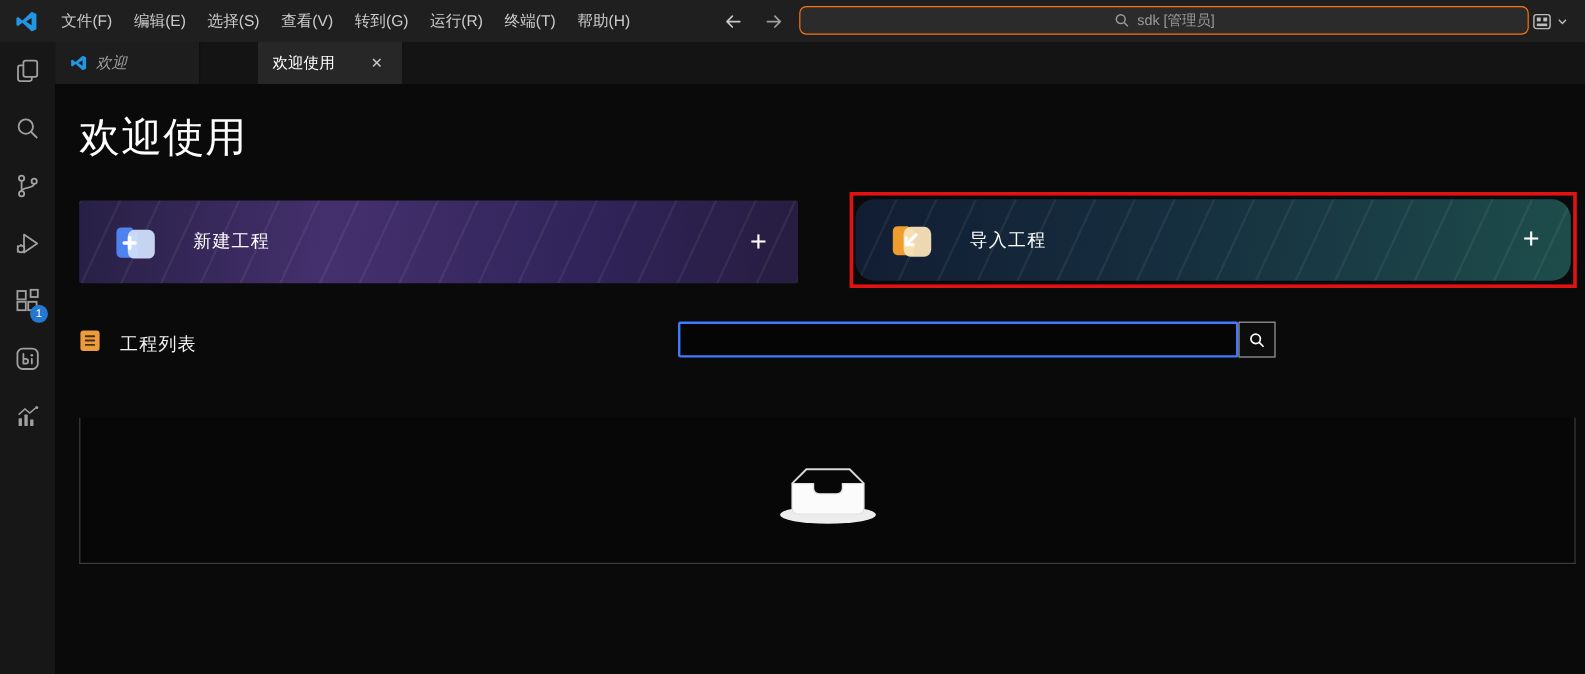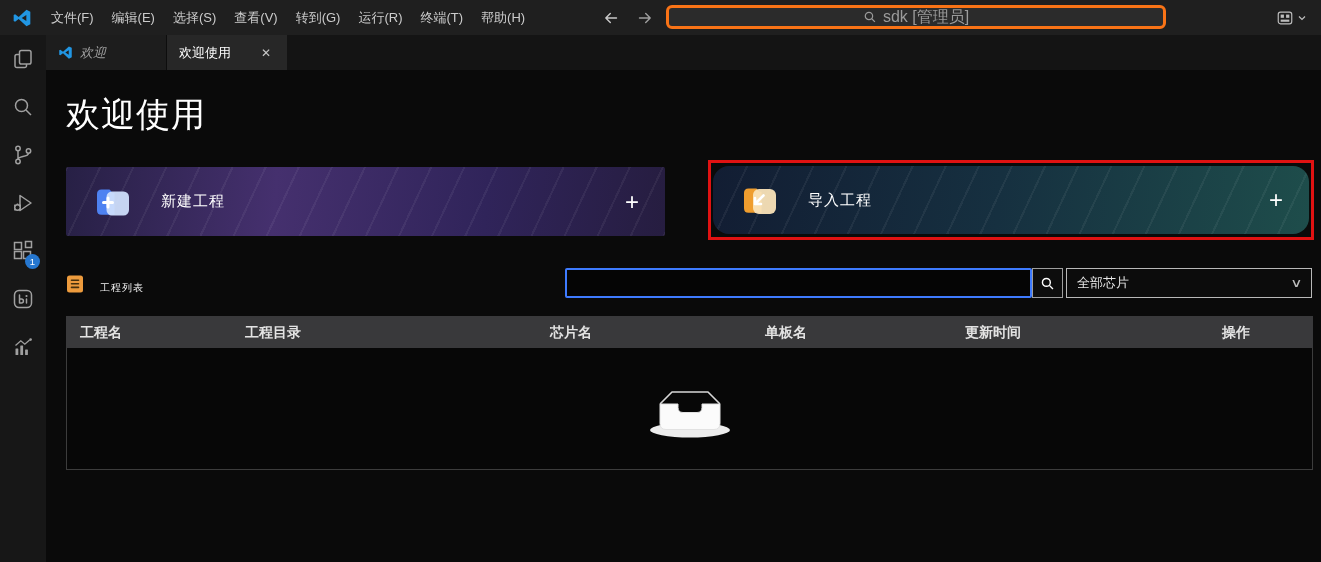--- a/index.html
+++ b/index.html
@@ -7,34 +7,34 @@
     font-family:"Liberation Sans","DejaVu Sans",sans-serif; }
 
   
   .titlebar { position:absolute; left:0; top:0; width:1321px; height:35px;
     background:#1f1f1f; display:flex; align-items:center; }
   .vscode-logo { width:20px; height:20px; margin-left:12px; display:flex; align-items:center; }
   .menus { display:flex; margin-left:10px; }
   .menu-item { padding:0 9px; line-height:35px; font-size:13px; color:#cccccc; cursor:default; }
   .nav-arrows { position:absolute; left:602px; top:0; height:35px; display:flex; align-items:center; gap:16px; }
   .nav-arrows .arr { width:18px; height:18px; display:flex; }
-  .cmd-center { position:absolute; left:666px; top:5px; width:500px; height:24px;
-    background:#2b2b2b; border:3px solid #f97316; border-radius:6px;
-    display:flex; align-items:center; justify-content:center; gap:6px; color:#9b9b9b; font-size:16px; }
+  .cmd-center { position:absolute; left:666px; top:5px; width:608px; height:24px;
+    background:#2b2b2b; border:1px solid #f97316; border-radius:6px;
+    display:flex; align-items:center; justify-content:center; gap:6px; color:#9b9b9b; font-size:12px; }
   .layout-btn { position:absolute; right:14px; top:0; height:35px; display:flex; align-items:center; gap:3px; }
 
   
   .activitybar { position:absolute; left:0; top:35px; width:46px; height:527px; background:#171717; }
   .ab-item { width:46px; height:48px; display:flex; align-items:center; justify-content:center; position:relative; }
   .ab-item svg { display:block; }
   .badge { position:absolute; right:6px; bottom:6px; width:15px; height:15px; border-radius:50%;
     background:#2677cf; color:#ffffff; font-size:9.5px; display:flex; align-items:center; justify-content:center; }
 
   
-  .tabbar { position:absolute; left:46px; top:35px; width:1275px; height:35px; background:#141414; display:flex; }
+  .tabbar { position:absolute; left:46px; top:35px; width:1275px; height:35px; background:#141414; display:flex;gap:48px; }
   .tab { height:35px; display:flex; align-items:center; padding:0 12px; font-size:13px; }
   .tab-welcome { width:121px; background:#1d1d1d; color:#9d9d9d; font-style:italic; gap:7px; border-right:1px solid #0d0d0d; }
   .tab-welcome-use { width:120px; background:#272727; color:#ffffff; justify-content:space-between; }
   .tab-close { font-style:normal; color:#c8c8c8; font-size:12px; padding:2px 4px; border-radius:3px; }
 
   
   .editor { position:absolute; left:46px; top:70px; width:1275px; height:492px; background:#0a0a0a; }
   .page-title { position:absolute; left:20px; top:22px; font-size:34px; font-weight:500;
     color:#ffffff; letter-spacing:1px; }
 
@@ -47,21 +47,21 @@
     background:linear-gradient(95deg,#121d33 0%,#163040 48%,#1e4d4b 100%);border-radius:16px; }
   .annotation-box { position:absolute; left:662px; top:90px; width:606px; height:80px;
     border:3px solid #e01212; }
   .card-icon { margin-left:27px; width:40px; height:36px; position:relative; z-index:1; }
   .card-label { margin-left:28px; font-size:15px; color:#ffffff; position:relative; z-index:1; letter-spacing:1px; }
   .card-plus { position:absolute; right:26px; top:50%; transform:translateY(-50%);
     color:#ffffff; font-size:24px; font-weight:300; z-index:1; line-height:1; }
 
   .list-icon { position:absolute; left:20px; top:204px; width:18px; height:20px; }
   .list-label { position:absolute; left:54px; top:203px; height:30px; line-height:30px;
-    font-size:10px; color:#f2f2f2; letter-spacing:1px; }
+    font-size:15px; color:#f2f2f2; letter-spacing:1px; }
 
   .search-input { position:absolute; left:519px; top:198px; width:467px; height:30px;
     background:#050505; border:2px solid #3e7bff; border-radius:2px; color:#e8e8e8;
     font-size:13px; padding:0 8px; outline:none; font-family:inherit; }
   .search-btn { position:absolute; left:986px; top:198px; width:31px; height:30px;
     background:#0d0d0d; border:1px solid #9e9e9e; display:flex; align-items:center; justify-content:center; color:#ffffff; }
   .chip-select { position:absolute; left:1020px; top:198px; width:246px; height:30px;
     background:#0c0c0c; border:1px solid #b8b8b8; display:flex; align-items:center;
     padding:0 10px; color:#e6e6e6; font-size:13px; cursor:pointer; }
   .chip-chevron { margin-left:auto; color:#bdbdbd; font-size:12px; transform:scaleX(1.4); }
@@ -257,33 +257,21 @@
 
   <input class="search-input" type="text" value="" style="">
   <div class="search-btn">
     <span style="display:flex;">
       <svg viewBox="0 0 16 16" width="15" height="15" fill="none" stroke="#ffffff" stroke-width="1.5">
           <circle cx="6.8" cy="6.8" r="4.2"></circle>
           <path d="m10 10 3.8 3.8"></path>
         </svg>
     </span>
   </div>
-  <div class="chip-select">
-    <span>全部芯片</span>
-    <span class="chip-chevron">∨</span>
-  </div>
-
-  <div class="table-header">
-    <span class="th" style="left:14px">工程名</span>
-    <span class="th" style="left:179px">工程目录</span>
-    <span class="th" style="left:484px">芯片名</span>
-    <span class="th" style="left:699px">单板名</span>
-    <span class="th" style="left:899px">更新时间</span>
-    <span class="th" style="left:1156px">操作</span>
-  </div>
+
   <div class="table-body">
     <span>
       <svg viewBox="0 0 92 66" width="92" height="66">
         <ellipse cx="46" cy="56" rx="40" ry="7.5" fill="#ededed"></ellipse>
         <path d="M16 30 28 18h36l12 12" fill="none" stroke="#d7d7d7" stroke-width="1.6" stroke-linejoin="round"></path>
         <path d="M16 30h18v3.5q0 5 5 5h14q5 0 5-5V30h18v19.5q0 6-6 6H22q-6 0-6-6z" fill="#fbfbfb" stroke="#e2e2e2" stroke-width="1"></path>
       </svg>
     </span>
   </div>
 </div>

